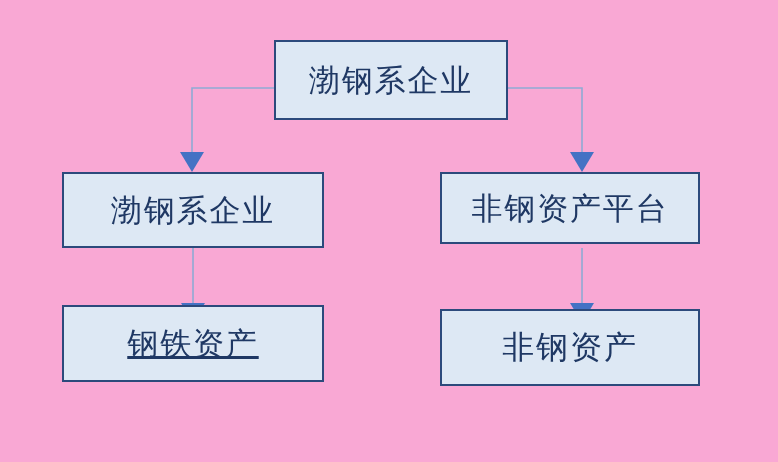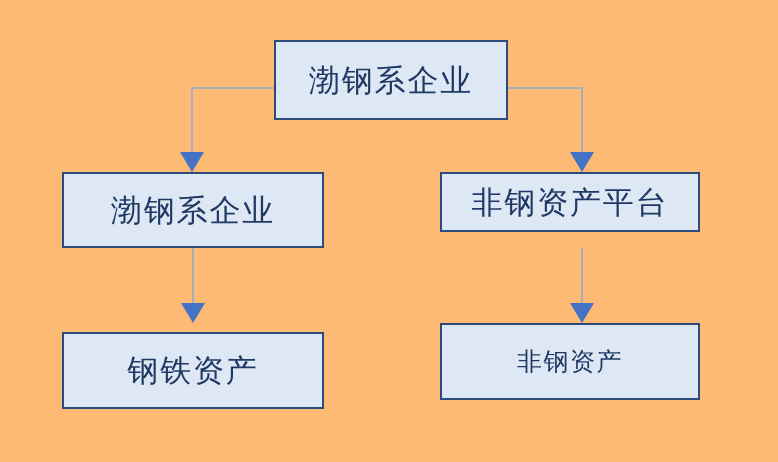--- a/index.html
+++ b/index.html
@@ -5,43 +5,43 @@
 <style>
   html, body {
     margin: 0;
     padding: 0;
     background: #ffffff;
   }
   #canvas {
     position: relative;
     width: 778px;
     height: 462px;
-    background: #fdba74;
+    background: #f9a8d4;
     overflow: hidden;
     font-family: "DejaVu Serif", "Liberation Serif", serif;
   }
   .node {
     position: absolute;
     box-sizing: border-box;
     background: #dde8f4;
     border: 2px solid #2c4a7c;
     display: flex;
     align-items: center;
     justify-content: center;
     color: #1f3864;
     letter-spacing: 0.06em;
     line-height: 1.1;
     white-space: nowrap;
     z-index: 3;
   }
   .node-root   { left: 274px; top: 40px;  width: 234px; height: 80px; font-size: 31px; }
   .node-mid-l  { left: 62px;  top: 172px; width: 262px; height: 76px; font-size: 31px; }
-  .node-mid-r  { left: 440px; top: 172px; width: 260px; height: 60px; font-size: 31px; }
-  .node-leaf-l { left: 62px;  top: 332px; width: 262px; height: 77px; font-size: 31px; }
-  .node-leaf-r { left: 440px; top: 323px; width: 260px; height: 77px; font-size: 25px; }
+  .node-mid-r  { left: 440px; top: 172px; width: 260px; height: 72px; font-size: 31px; }
+  .node-leaf-l { left: 62px;  top: 305px; width: 262px; height: 77px; font-size: 31px; text-decoration: underline; }
+  .node-leaf-r { left: 440px; top: 309px; width: 260px; height: 77px; font-size: 32px; }
 
   .connector-layer {
     position: absolute;
     left: 0;
     top: 0;
     width: 778px;
     height: 462px;
     z-index: 1;
     pointer-events: none;
   }

